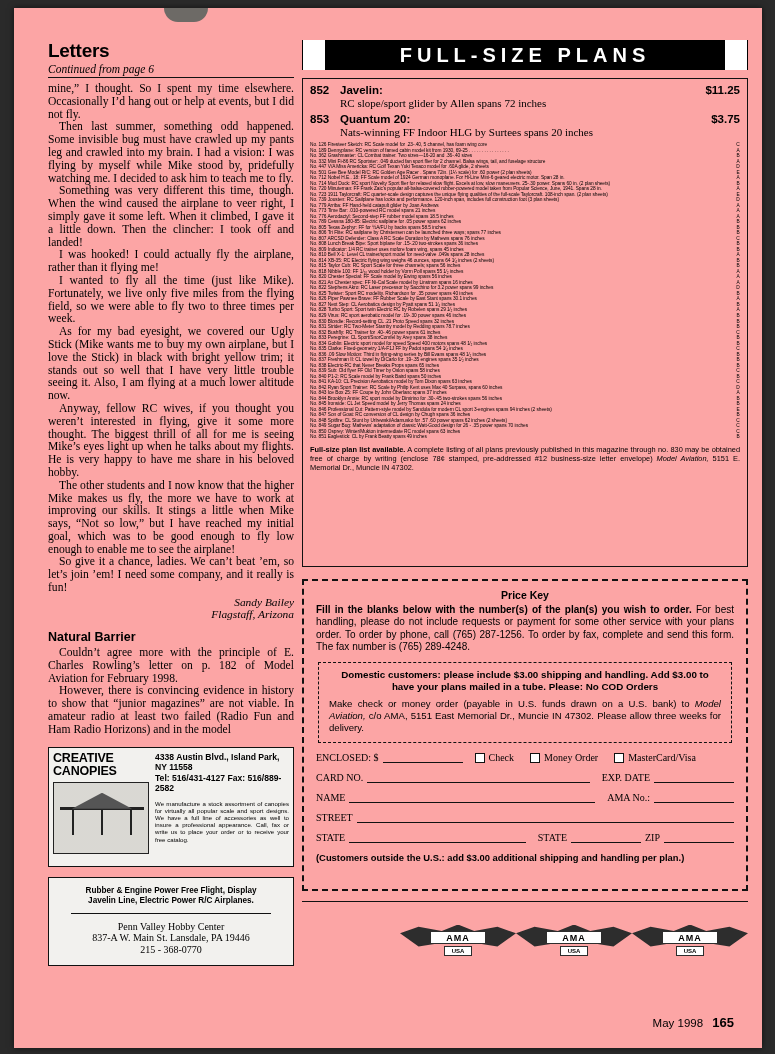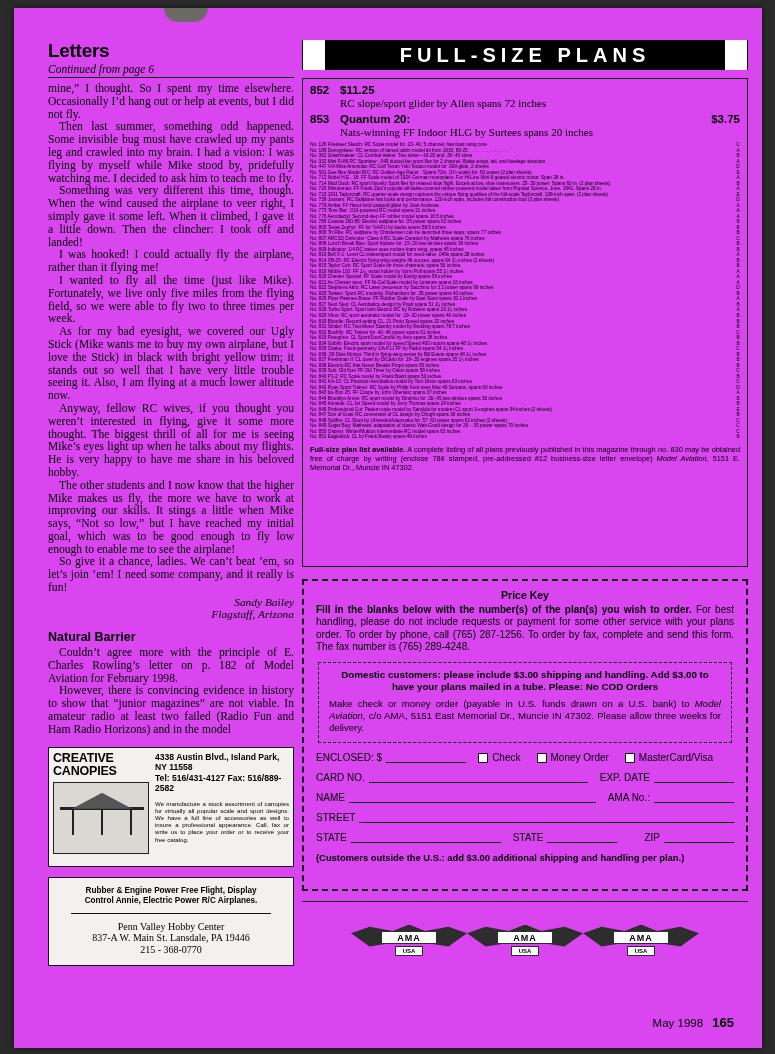--- a/index.html
+++ b/index.html
@@ -8,21 +8,21 @@
     width: 775px;
     height: 1054px;
     background: #2a2a2a;
     font-family: "Liberation Serif", serif;
     overflow: hidden;
   }
   .page {
     position: absolute;
     left: 14px; top: 8px;
     width: 748px; height: 1040px;
-    background: #d946ef;
+    background: #fca5a5;
     box-shadow: 0 0 6px rgba(0,0,0,.6);
   }
   .page-inner {
     position: absolute;
     left: 16px; top: 14px; right: 12px; bottom: 8px;
   }
   
   .col-left {
     position: absolute;
     left: 18px; top: 18px;
@@ -281,21 +281,21 @@
     font-family: "Liberation Sans", sans-serif;
     font-size: 9.6px;
     line-height: 12px;
     margin-top: 5px;
     text-align: justify;
   }
   .inner-dash .d2 i { font-style: italic; }
   .form-line {
     display: flex;
     align-items: flex-end;
-    font-family: Liberation Sans, sans-serif;
+    font-family: Liberation Serif, serif;
     font-size: 10px;
     margin-top: 9px;
   }
   .form-label { white-space: nowrap; margin-right: 4px; }
   .fill { flex: 1; border-bottom: 1px solid #111; height: 11px; }
   .cb {
     width: 10px; height: 10px; border: 1px solid #111;
     display: inline-block; margin: 0 4px 0 12px; background: #fff;
   }
   .note-line {
@@ -304,21 +304,21 @@
     font-size: 9.4px;
     margin-top: 9px;
   }
 
   
   .logo-strip {
     margin-top: 10px;
     border-top: 1px solid #111;
     padding-top: 10px;
     display: flex;
-    justify-content: center;
+    justify-content: flex-end;
     align-items: center;
     height: 66px;
   }
   .ama-logo {
     width: 116px; height: 46px;
     position: relative;
   }
   .ama-wing {
     position: absolute; left: 0; top: 8px;
     width: 116px; height: 22px;
@@ -419,41 +419,42 @@
             <div class="ad-cc-addr">4338 Austin Blvd., Island Park, NY 11558</div>
             <div class="ad-cc-addr">Tel: 516/431-4127  Fax: 516/889-2582</div>
             <div class="ad-cc-copy">We manufacture a stock assortment of canopies for virtually all popular scale and sport designs. We have a full line of accessories as well to insure a professional appearance. Call, fax or write us to place your order or to receive your free catalog.</div>
           </div>
         </div>
       </div>
 
       <div class="ad-box">
         <div class="ad-penn">
           <div class="l1">Rubber &amp; Engine Power Free Flight, Display</div>
-          <div class="l1">Control Annie, Electric Power R/C Airplanes.</div>
+          <div class="l1">Javelin Line, Electric Power R/C Airplanes.</div>
           <hr>
           <div class="l2">Penn Valley Hobby Center</div>
           <div class="l2">837-A W. Main St. Lansdale, PA 19446</div>
           <div class="l2">215 - 368-0770</div>
         </div>
       </div>
     </div>
 
     <div class="col-right">
 
       <div class="banner">
         <span class="bar-ends"></span>
         <span style="flex:1;text-align:center">FULL-SIZE PLANS</span>
         <span class="bar-ends"></span>
       </div>
 
       <div class="plans-box">
 
         <div class="feature-row">
           <span class="num">852</span>
+          <span class="nm">Javelin:</span>
           <span class="pr">$11.25</span>
         </div>
         <div class="feature-desc">RC slope/sport glider by Allen spans 72 inches</div>
 
         <div class="feature-row">
           <span class="num">853</span>
           <span class="nm">Quantum 20:</span>
           <span class="pr">$3.75</span>
         </div>
         <div class="feature-desc">Nats-winning FF Indoor HLG by Surtees spans 20 inches</div>
@@ -618,21 +619,21 @@
         <div class="form-line">
           <span class="form-label">STREET</span>
           <span class="fill"></span>
         </div>
 
         <div class="form-line">
           <span class="form-label">STATE</span>
           <span class="fill"></span>
           <span class="form-label" style="margin-left:12px">STATE</span>
           <span class="fill" style="max-width:70px"></span>
-          <span class="form-label" style="margin-left:27px">ZIP</span>
+          <span class="form-label" style="margin-left:4px">ZIP</span>
           <span class="fill" style="max-width:70px"></span>
         </div>
 
         <div class="note-line">(Customers outside the U.S.: add $3.00 additional shipping and handling per plan.)</div>
       </div>
 
       <div class="logo-strip" id="logo-strip">
           <div class="ama-logo">
             <div class="ama-wing"></div>
             <div class="ama-band">AMA</div>

